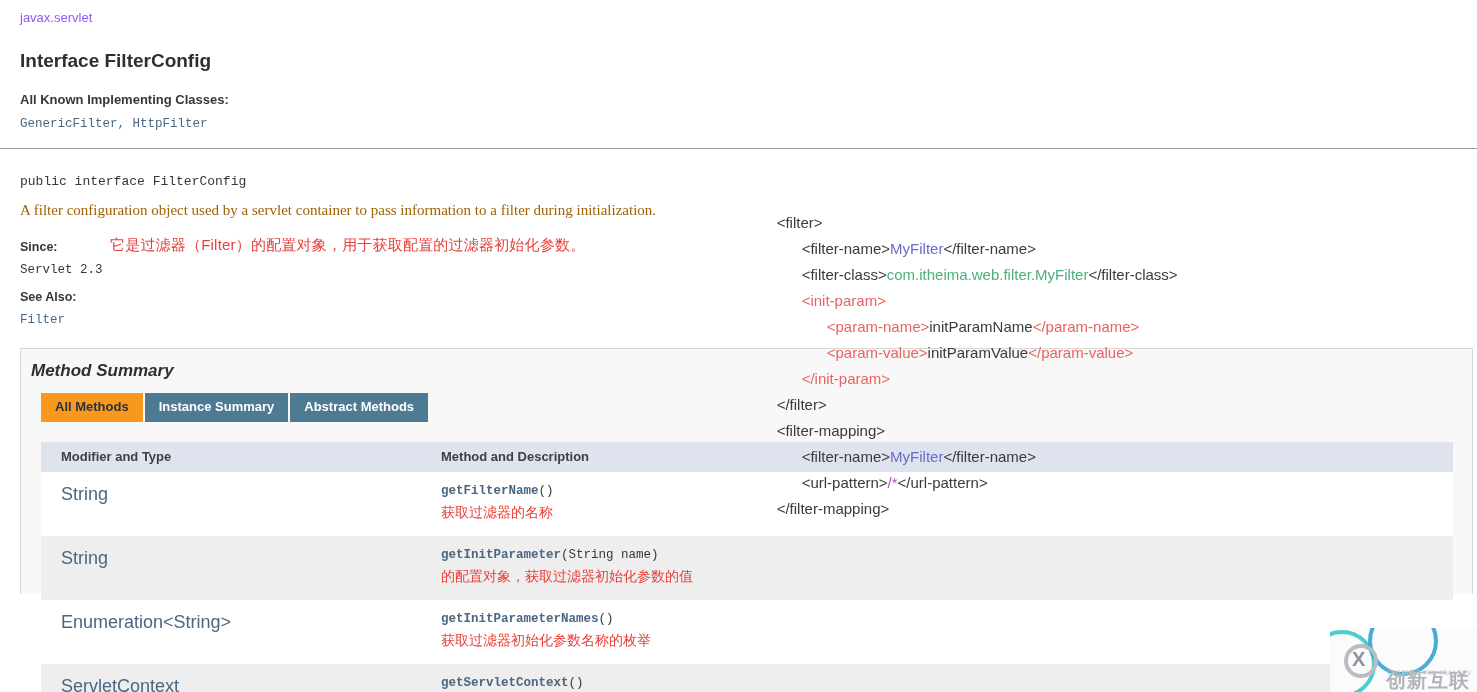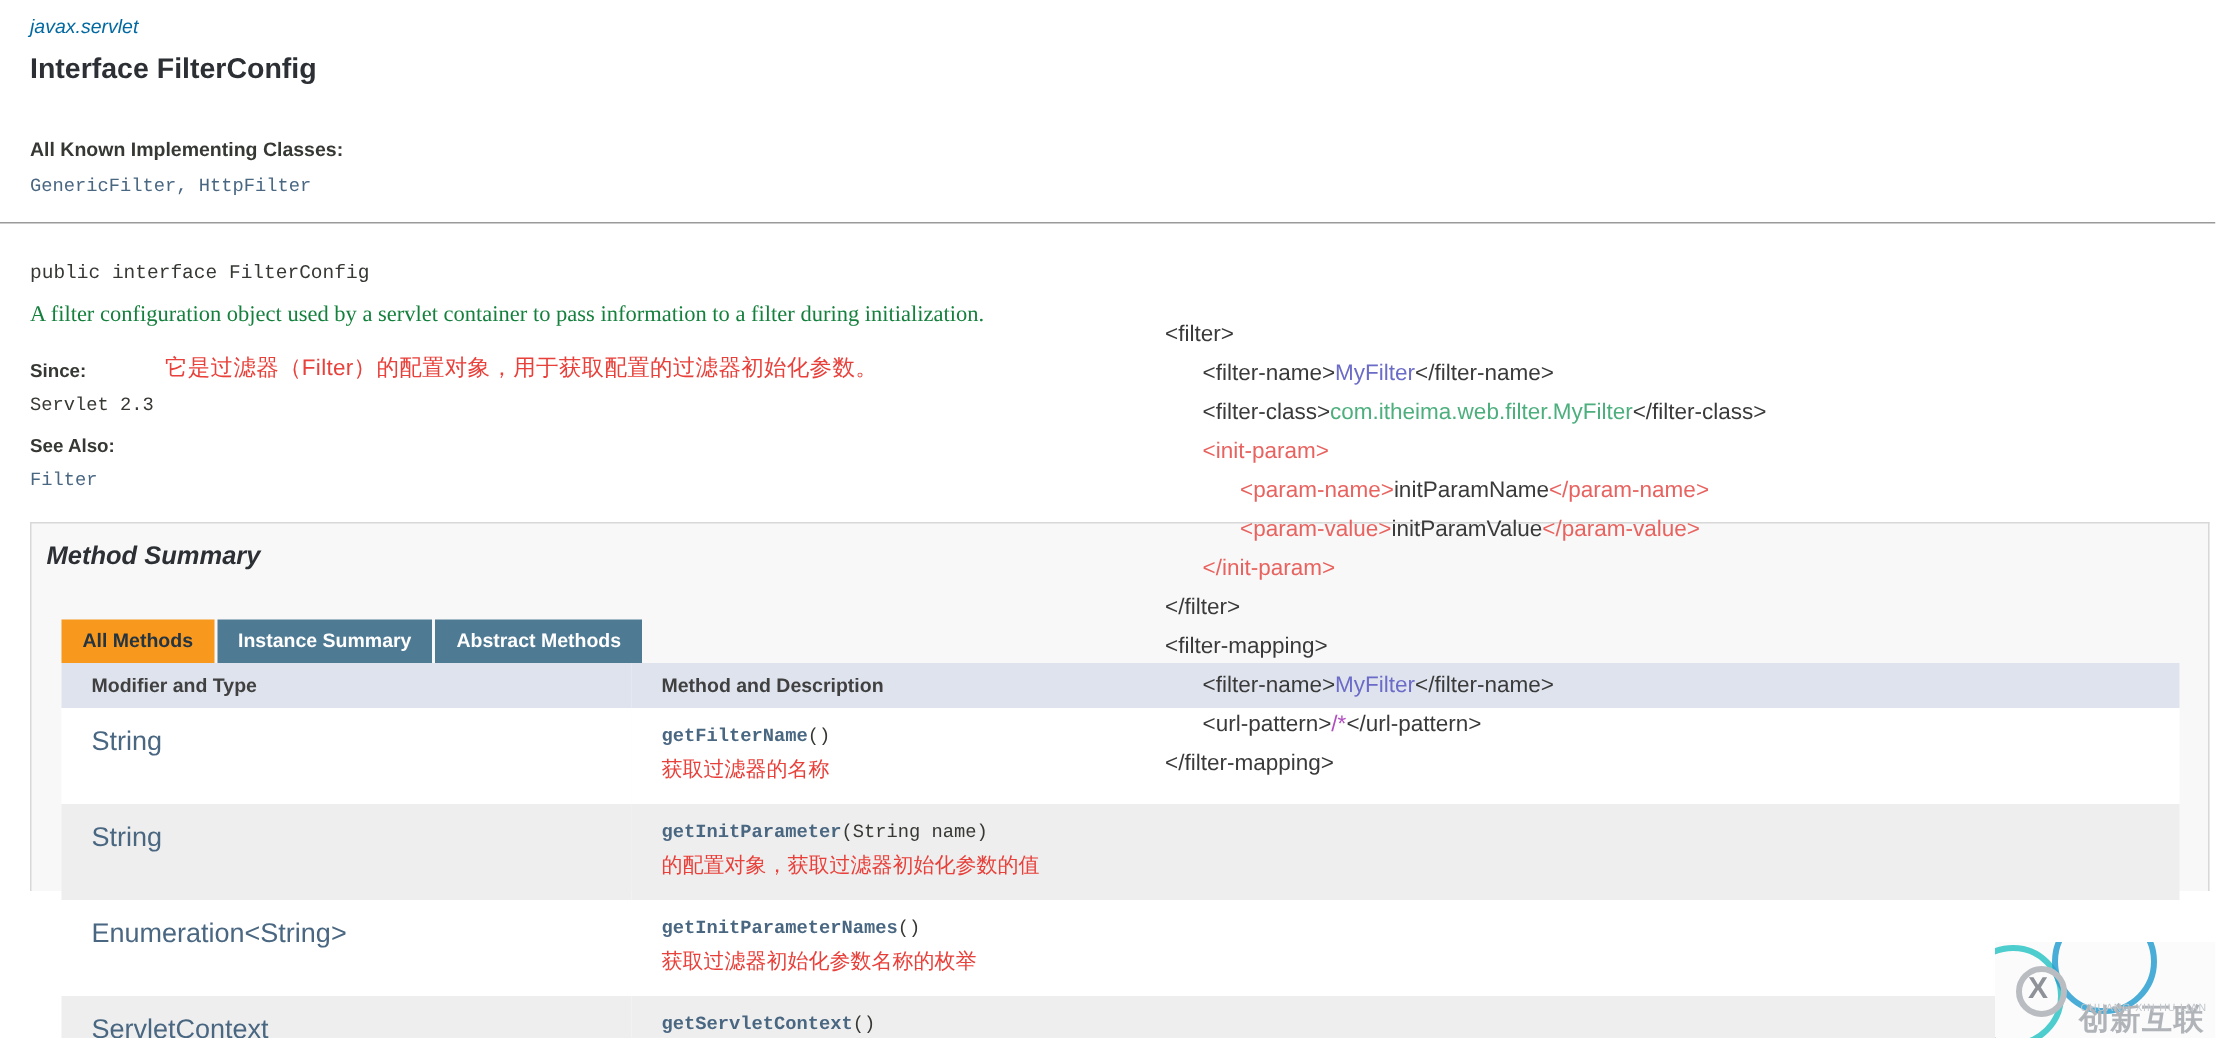--- a/index.html
+++ b/index.html
@@ -15,30 +15,29 @@
     font-family: "Liberation Serif", "DejaVu Serif", serif;
     font-size: 14px;
     color: #353833;
   }
 
   
   .doc-header { position: absolute; left: 20px; top: 8px; width: 1440px; }
   .pkg-name {
     font-family: "Liberation Sans", sans-serif;
     font-size: 13px;
-    color: #0369a1;
+    color: #8b5cf6;
     line-height: 20px;
-    font-style: italic;
   }
   .type-title {
     font-family: "Liberation Sans", sans-serif;
     font-size: 19px;
     font-weight: bold;
     color: #2c2f33;
-    margin-top: 6px;
+    margin-top: 20px;
     line-height: 26px;
   }
 
   .known-block { position: absolute; left: 20px; top: 90px; }
   .known-label {
     font-family: "Liberation Sans", sans-serif;
     font-size: 13px;
     font-weight: bold;
     color: #353833;
     line-height: 19px;
@@ -67,21 +66,21 @@
     font-size: 13px;
     color: #353833;
     white-space: nowrap;
   }
   .sig b { font-weight: normal; }
 
   .desc {
     position: absolute; left: 20px; top: 202px;
     font-family: "Liberation Serif", serif;
     font-size: 15px;
-    color: #15803d;
+    color: #a16207;
     white-space: nowrap;
   }
 
   .dt-label {
     font-family: "Liberation Sans", sans-serif;
     font-size: 12.5px;
     font-weight: bold;
     color: #353833;
     position: absolute;
   }
@@ -129,21 +128,21 @@
     left: 10px; top: 12px;
     font-family: "Liberation Sans", sans-serif;
     font-style: italic;
     font-weight: bold;
     font-size: 17px;
     color: #2c2f33;
   }
 
   .tabs {
     position: absolute;
-    left: 20px; top: 64px;
+    left: 20px; top: 44px;
     display: flex;
     gap: 2px;
   }
   .tab {
     font-family: "Liberation Sans", sans-serif;
     font-size: 13px;
     font-weight: bold;
     padding: 7px 14px 8px 14px;
     background: #4e7a94;
     color: #ffffff;

